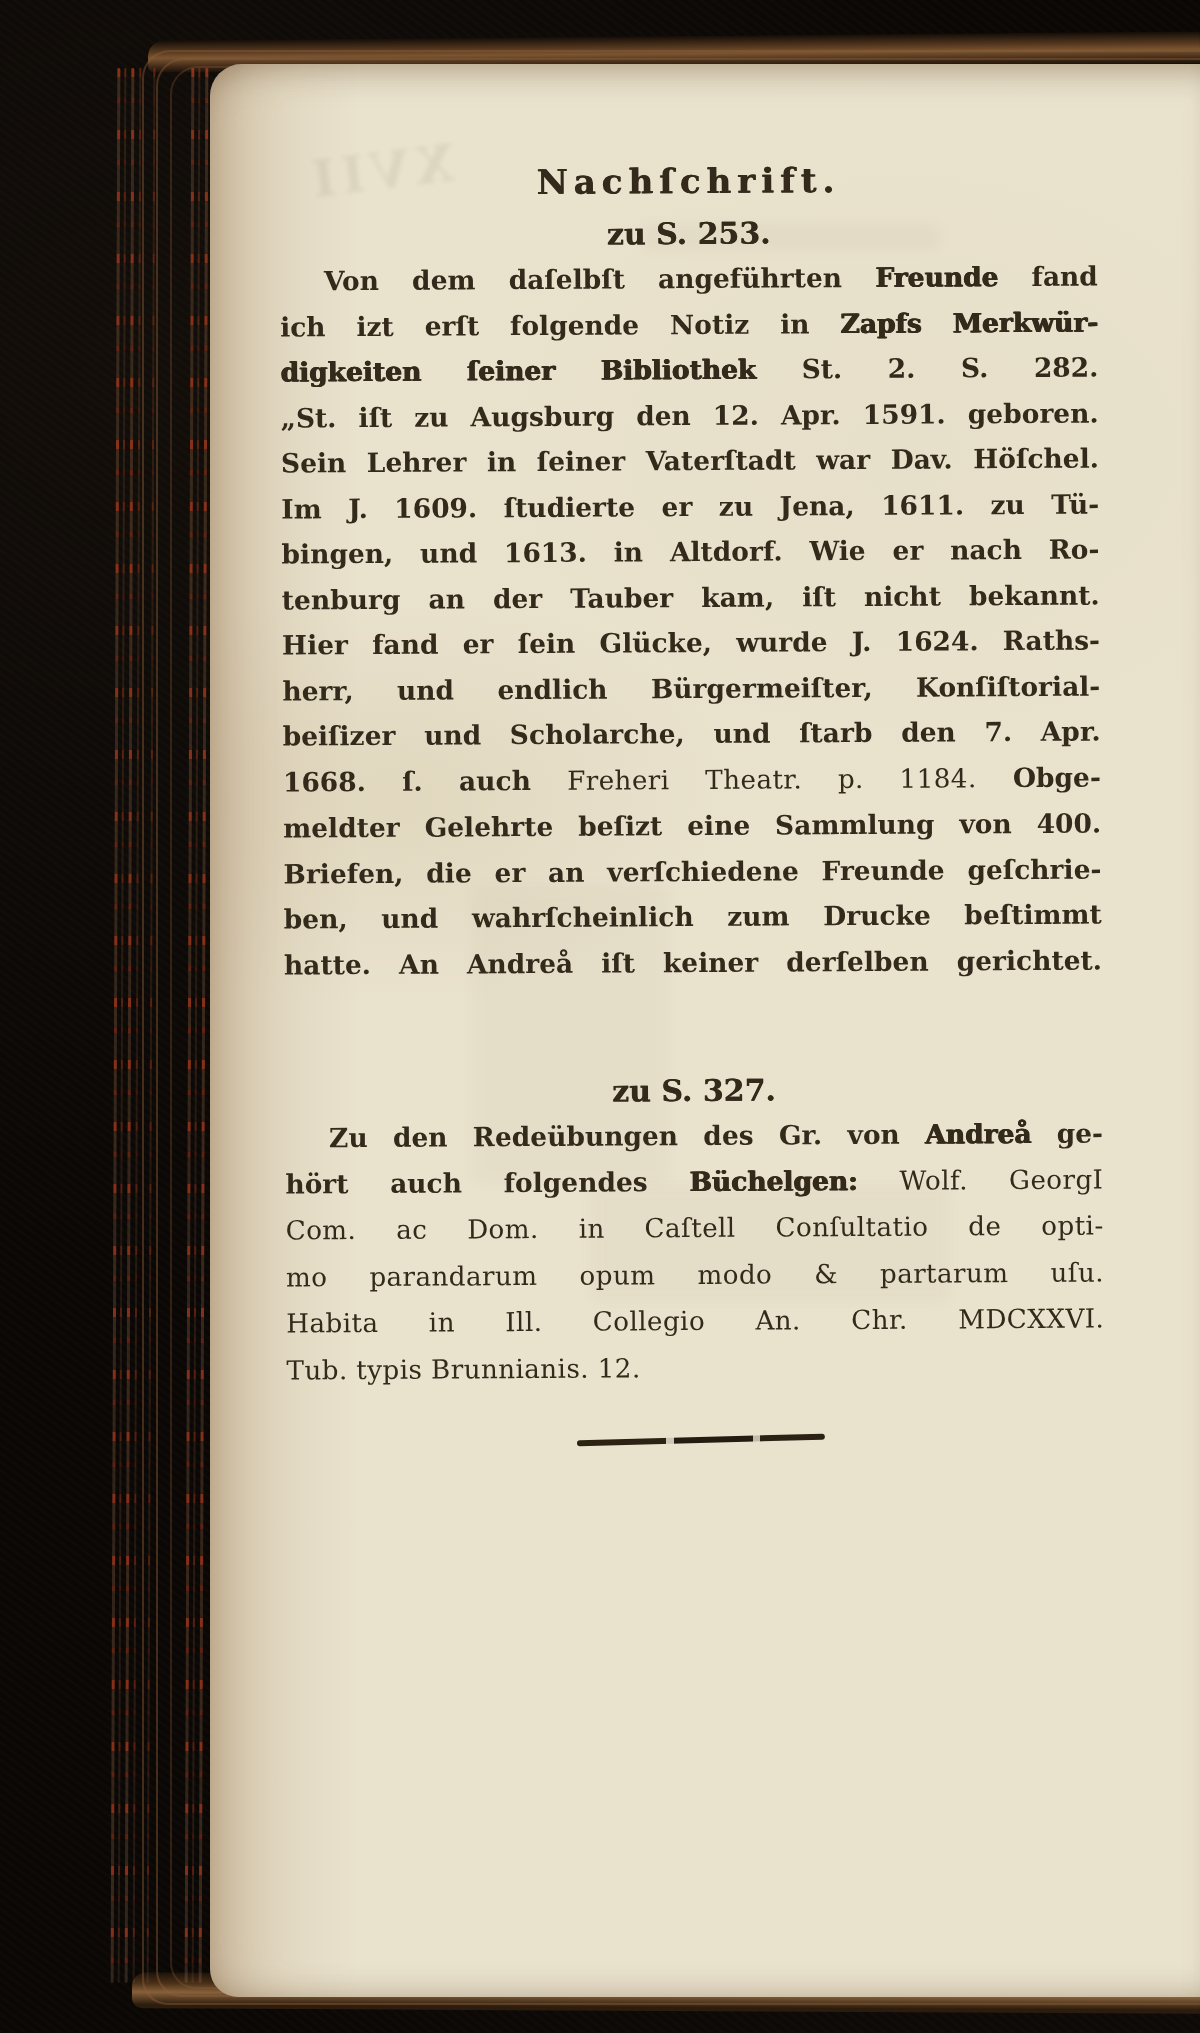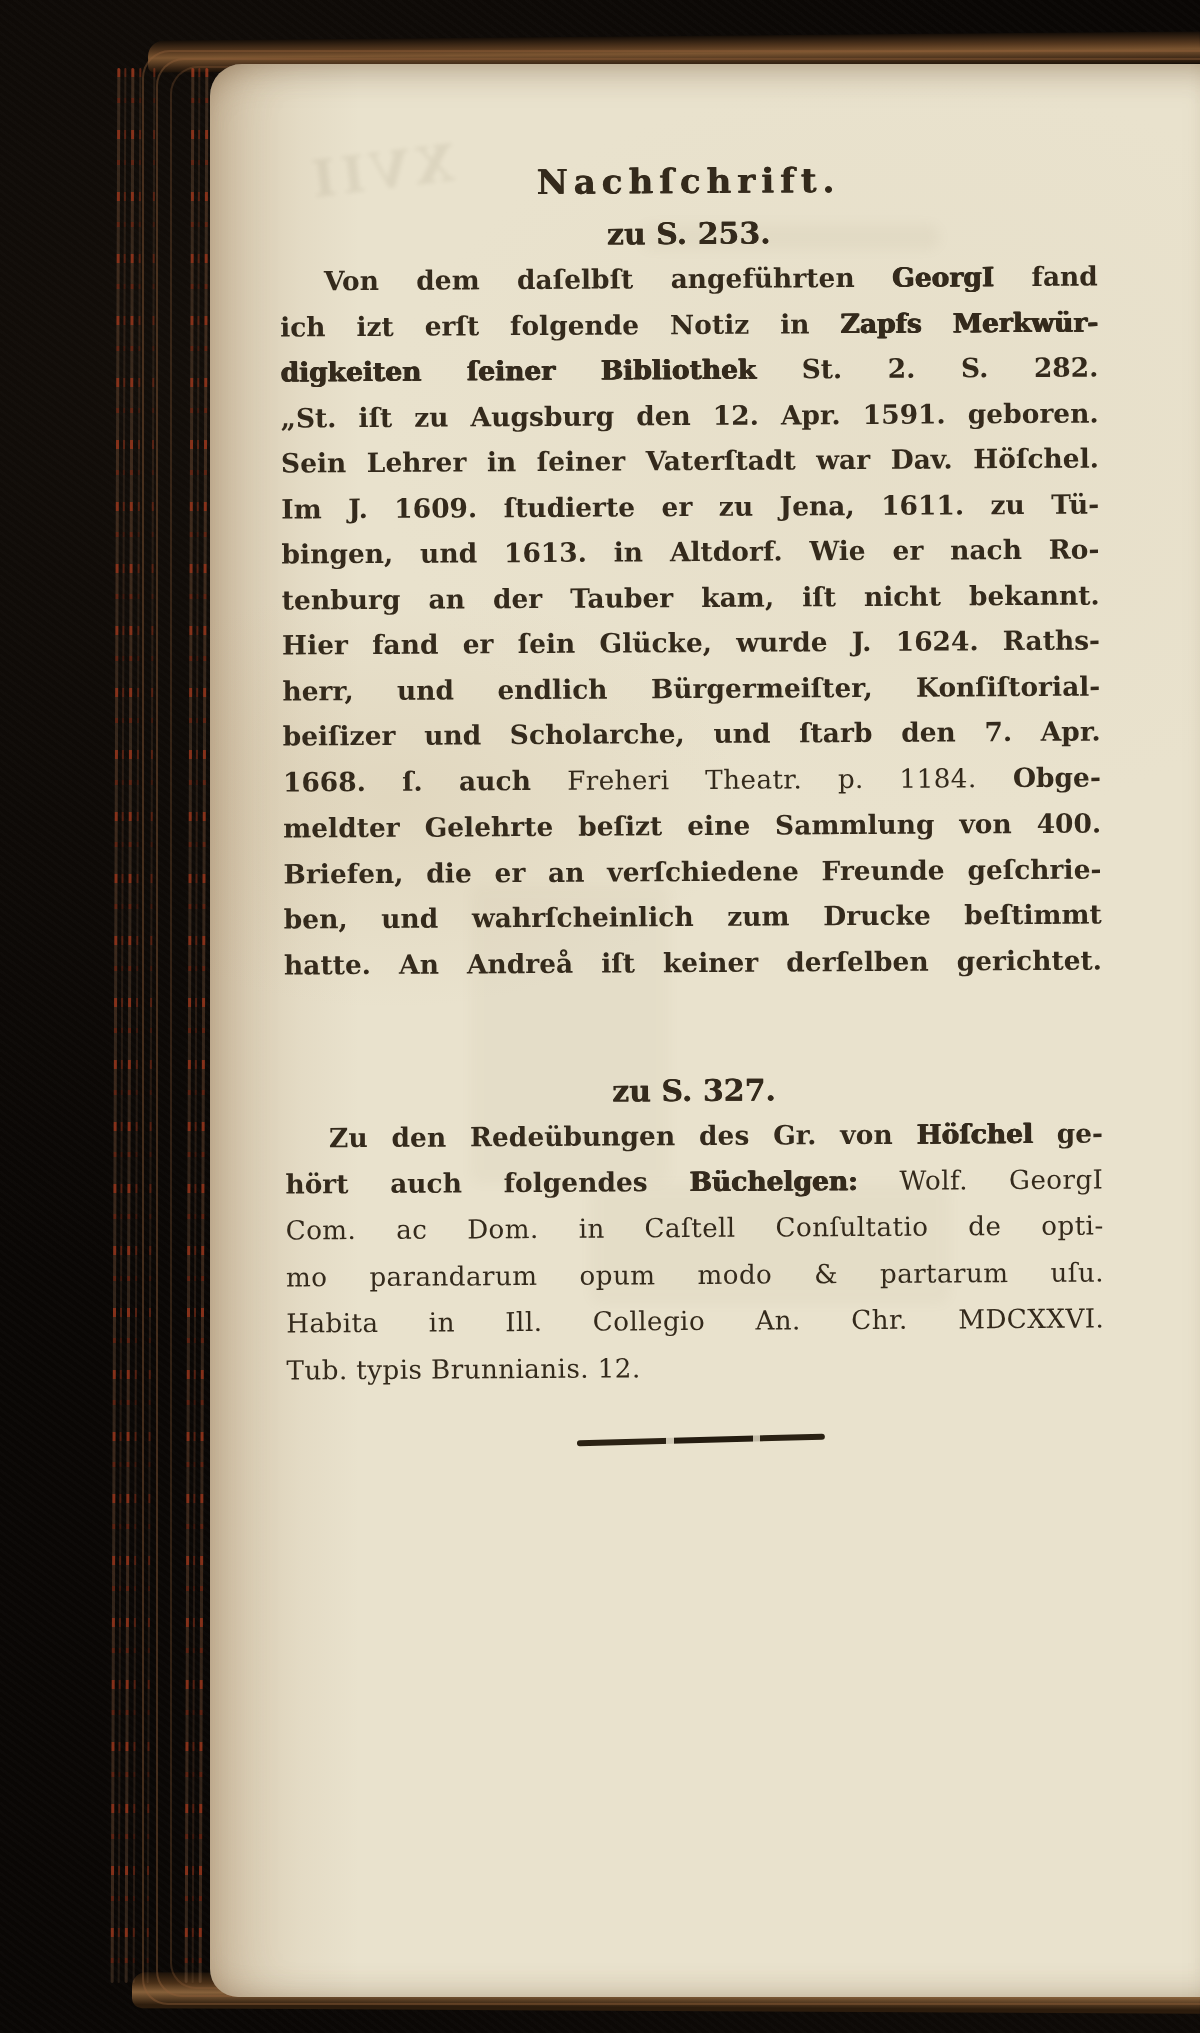--- a/index.html
+++ b/index.html
@@ -114,38 +114,38 @@
     <div class="ghost-numeral">XVII</div>
     <div class="smudge s1"></div>
     <div class="smudge s2"></div>
     <div class="smudge s3"></div>
 
     <div class="text-block">
       <h1 class="page-title">Nachſchrift.</h1>
 
       <div>
           <div class="subheading">zu S. 253.</div>
-          <div class="line indent"><span class="seg-fr">Von dem daſelbſt angeführten </span><span class="seg-b">GeorgI</span><span class="seg-fr"> fand</span></div>
+          <div class="line indent"><span class="seg-fr">Von dem daſelbſt angeführten </span><span class="seg-b">Freunde</span><span class="seg-fr"> fand</span></div>
           <div class="line"><span class="seg-fr">ich izt erſt folgende Notiz in </span><span class="seg-b">Zapfs Merkwür-</span></div>
           <div class="line"><span class="seg-b">digkeiten ſeiner Bibliothek</span><span class="seg-fr"> St. 2. S. 282.</span></div>
           <div class="line"><span class="seg-fr">„St. iſt zu Augsburg den 12. Apr. 1591. geboren.</span></div>
           <div class="line"><span class="seg-fr">Sein Lehrer in ſeiner Vaterſtadt war Dav. Höſchel.</span></div>
           <div class="line"><span class="seg-fr">Im J. 1609. ſtudierte er zu Jena, 1611. zu Tü-</span></div>
           <div class="line"><span class="seg-fr">bingen, und 1613. in Altdorf. Wie er nach Ro-</span></div>
           <div class="line"><span class="seg-fr">tenburg an der Tauber kam, iſt nicht bekannt.</span></div>
           <div class="line"><span class="seg-fr">Hier fand er ſein Glücke, wurde J. 1624. Raths-</span></div>
           <div class="line"><span class="seg-fr">herr, und endlich Bürgermeiſter, Konſiſtorial-</span></div>
           <div class="line"><span class="seg-fr">beiſizer und Scholarche, und ſtarb den 7. Apr.</span></div>
           <div class="line"><span class="seg-fr">1668. ſ. auch </span><span class="seg-la">Freheri Theatr. p. 1184.</span><span class="seg-fr"> Obge-</span></div>
           <div class="line"><span class="seg-fr">meldter Gelehrte beſizt eine Sammlung von 400.</span></div>
           <div class="line"><span class="seg-fr">Briefen, die er an verſchiedene Freunde geſchrie-</span></div>
           <div class="line"><span class="seg-fr">ben, und wahrſcheinlich zum Drucke beſtimmt</span></div>
           <div class="line"><span class="seg-fr">hatte. An Andreå iſt keiner derſelben gerichtet.</span></div>
           <div class="subheading gap">zu S. 327.</div>
-          <div class="line indent"><span class="seg-fr">Zu den Redeübungen des Gr. von </span><span class="seg-b">Höſchel</span><span class="seg-fr"> ge-</span></div>
+          <div class="line indent"><span class="seg-fr">Zu den Redeübungen des Gr. von </span><span class="seg-b">Andreå</span><span class="seg-fr"> ge-</span></div>
           <div class="line"><span class="seg-fr">hört auch folgendes </span><span class="seg-b">Büchelgen:</span><span class="seg-fr"> </span><span class="seg-la">Wolf. GeorgI</span></div>
           <div class="line"><span class="seg-la">Com. ac Dom. in Caſtell Conſultatio de opti-</span></div>
           <div class="line"><span class="seg-la">mo parandarum opum modo &amp; partarum uſu.</span></div>
           <div class="line"><span class="seg-la">Habita in Ill. Collegio An. Chr. MDCXXVI.</span></div>
           <div class="line no-just"><span class="seg-la">Tub. typis Brunnianis. 12.</span></div>
         </div>
 
       <div class="closing-rule"></div>
     </div>
 

